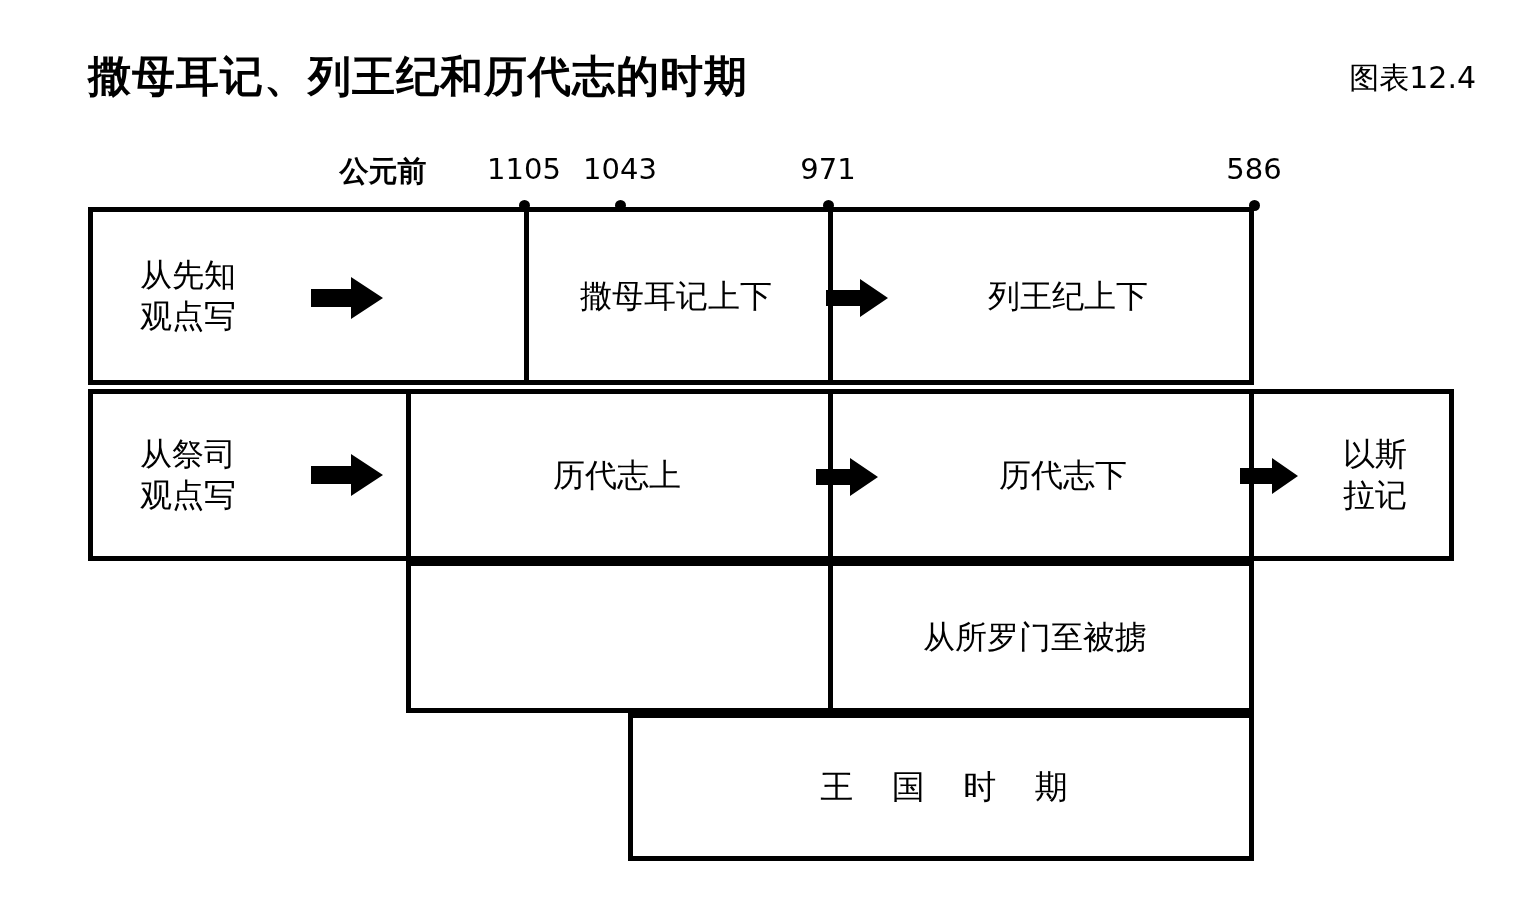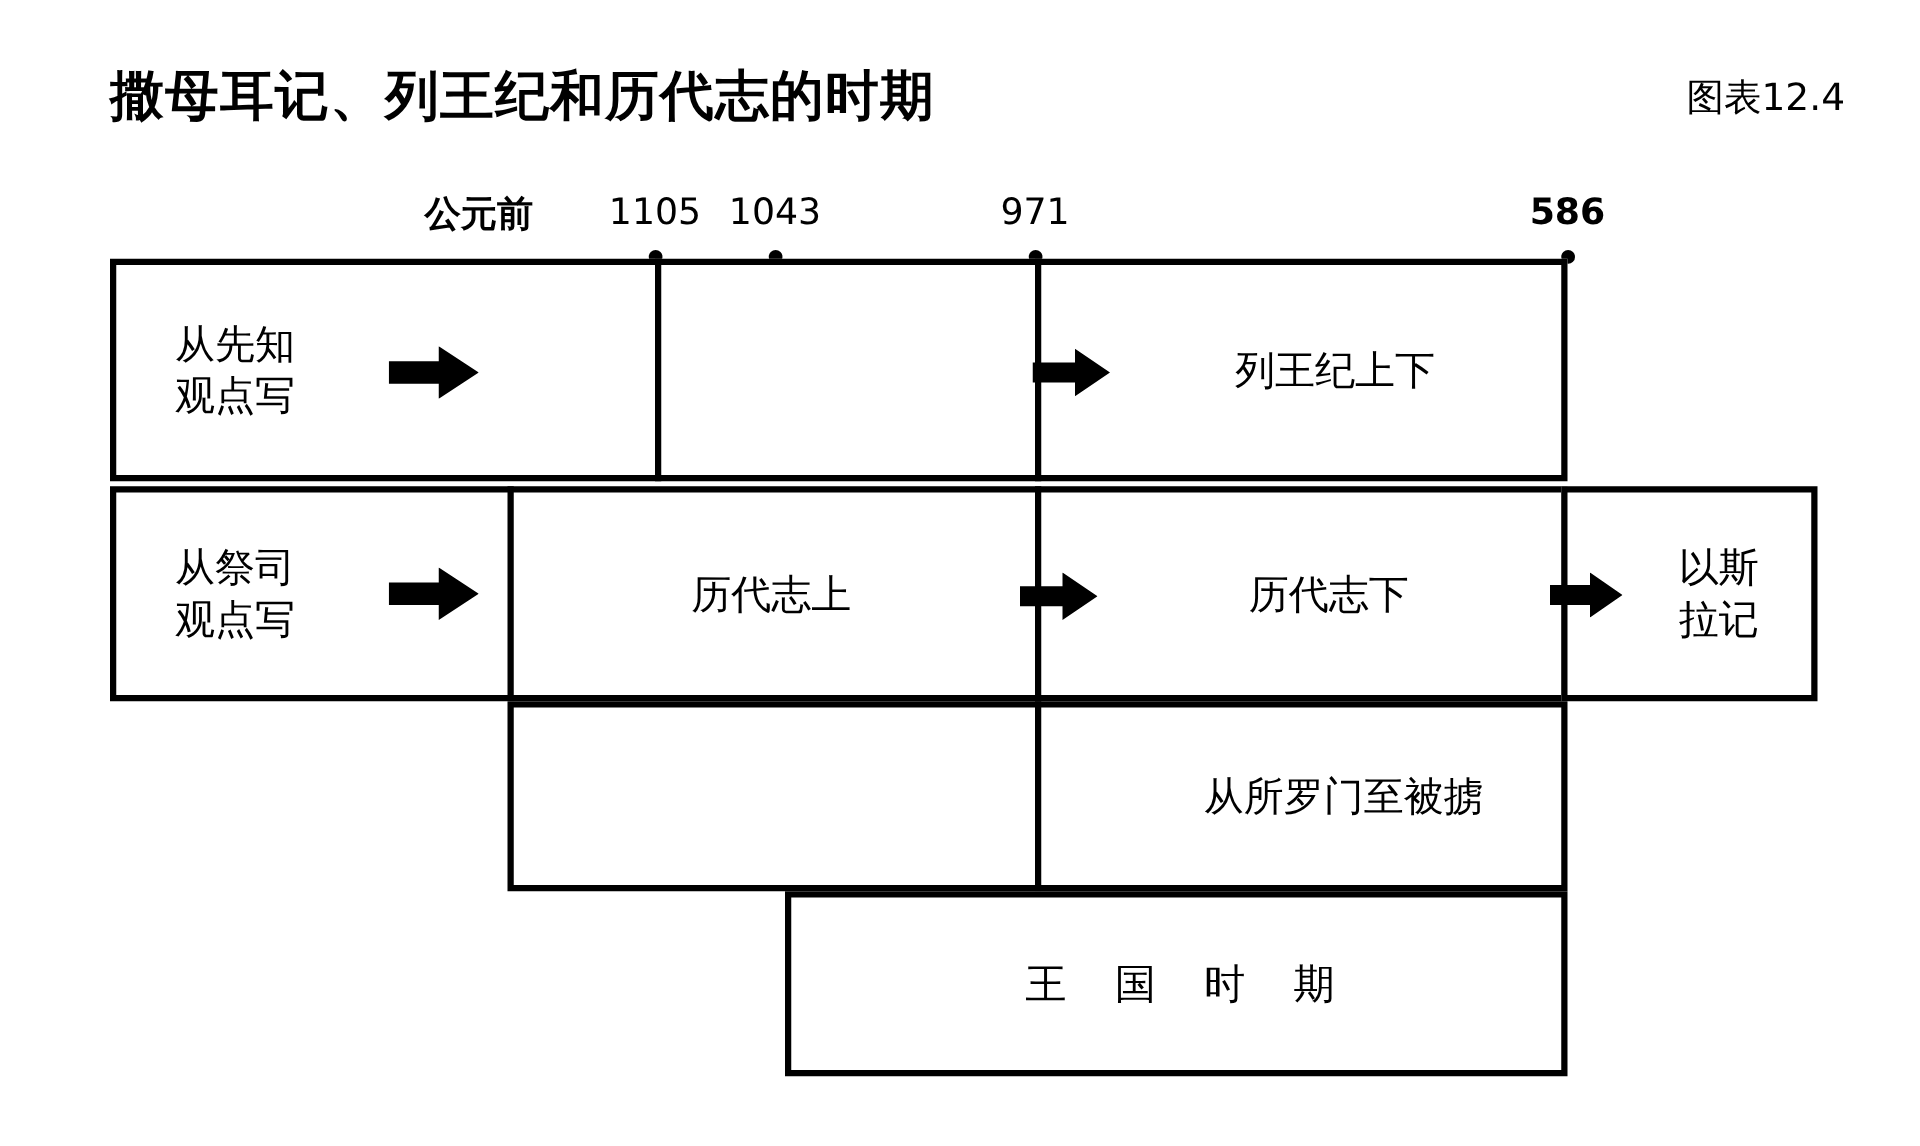--- a/index.html
+++ b/index.html
@@ -97,39 +97,40 @@
 
 <div id="page">
 
   <div id="title">撒母耳记、列王纪和历代志的时期</div>
   <div id="fig-label">图表12.4</div>
 
   <div class="axis-label" style="left:328px; width:110px;font-weight:bold;">公元前</div>
   <div class="axis-label" style="left:469px; width:110px;">1105</div>
   <div class="axis-label" style="left:565px; width:110px;">1043</div>
   <div class="axis-label" style="left:773px; width:110px;">971</div>
-  <div class="axis-label" style="left:1199px; width:110px;font-weight:bold;">586</div>
+  <div class="axis-label" style="left:1199px; width:110px;">586</div>
 
   <div class="tick-dot" style="left:519px;"></div>
   <div class="tick-dot" style="left:615px;"></div>
   <div class="tick-dot" style="left:823px;"></div>
   <div class="tick-dot" style="left:1249px;"></div>
 
   <div class="box" style="left:88px; top:207px; width:1166px; height:178px;"></div>
 
   <div class="divider" style="left:524px; top:207px; height:178px;"></div>
   <div class="divider" style="left:828px; top:207px; height:178px;"></div>
 
   <div class="cell-text" style="left:98px; top:215px; width:180px; height:162px;">从先知
 观点写</div>
 
   <svg class="arrow" style="left:311px; top:277px;" width="72" height="42" viewBox="0 0 72 42">
     <path d="M0 12 L40 12 L40 0 L72 21 L40 42 L40 30 L0 30 Z" fill="#000"></path>
   </svg>
 
+  <div class="cell-text" style="left:530px; top:215px; width:292px; height:162px;">撒母耳记上下</div>
 
   <svg class="arrow" style="left:826px; top:279px;" width="62" height="38" viewBox="0 0 62 38">
     <path d="M0 11 L34 11 L34 0 L62 19 L34 38 L34 27 L0 27 Z" fill="#000"></path>
   </svg>
 
   <div class="cell-text" style="left:890px; top:215px; width:356px; height:162px;">列王纪上下</div>
 
   <div class="box" style="left:88px; top:389px; width:1166px; height:172px;"></div>
   <div class="divider" style="left:406px; top:389px; height:172px;"></div>
   <div class="divider" style="left:828px; top:389px; height:172px;"></div>
@@ -154,18 +155,18 @@
   <svg class="arrow" style="left:1240px; top:458px;" width="58" height="36" viewBox="0 0 58 36">
     <path d="M0 10 L32 10 L32 0 L58 18 L32 36 L32 26 L0 26 Z" fill="#000"></path>
   </svg>
 
   <div class="cell-text" style="left:1302px; top:397px; width:146px; height:156px;">以斯
 拉记</div>
 
   <div class="box" style="left:406px; top:561px; width:848px; height:152px;"></div>
   <div class="divider" style="left:828px; top:561px; height:152px;"></div>
 
-  <div class="cell-text" style="left:868px; top:569px; width:414px; height:136px;">从所罗门至被掳</div>
+  <div class="cell-text" style="left:828px; top:569px; width:414px; height:136px;">从所罗门至被掳</div>
 
   <div class="box" style="left:628px; top:713px; width:626px; height:148px;"></div>
   <div class="cell-text" id="kingdom-text" style="left:634px; top:721px; width:614px; height:132px;">王 国 时 期</div>
 
 </div>
 
 </body></html>

